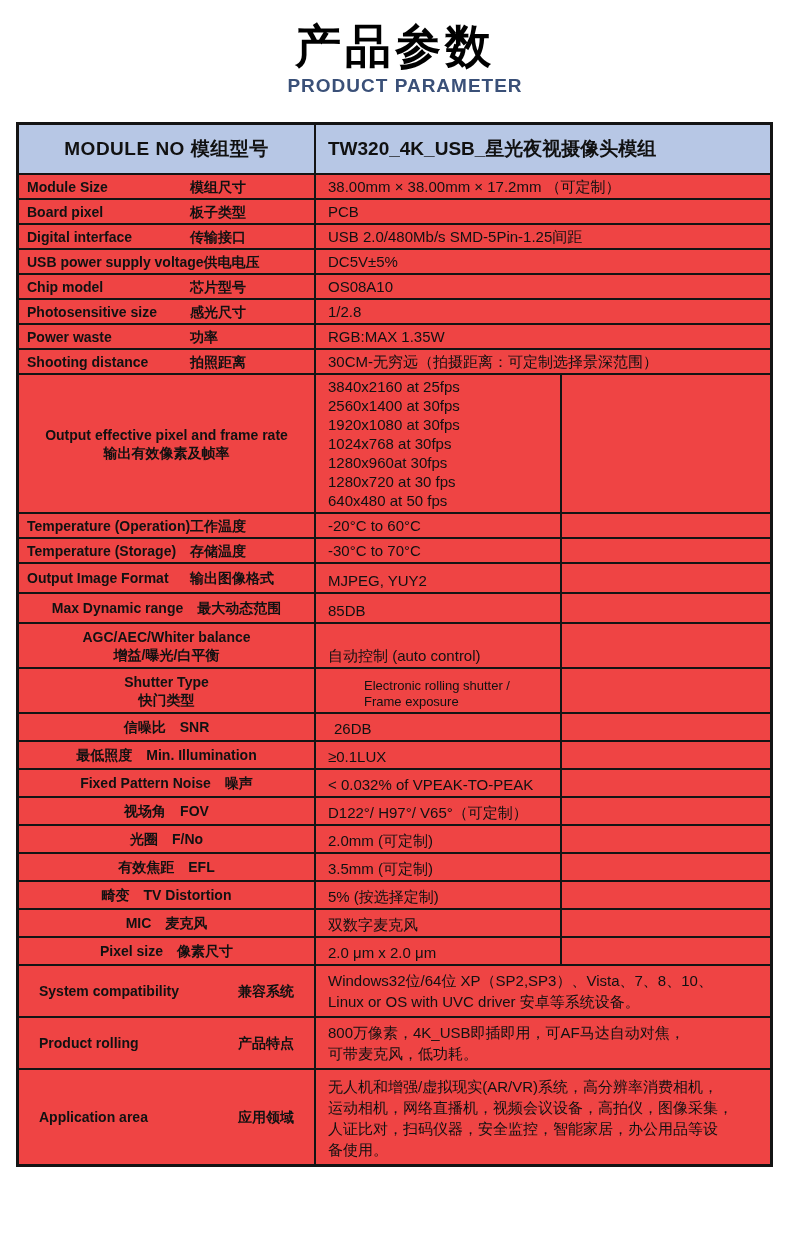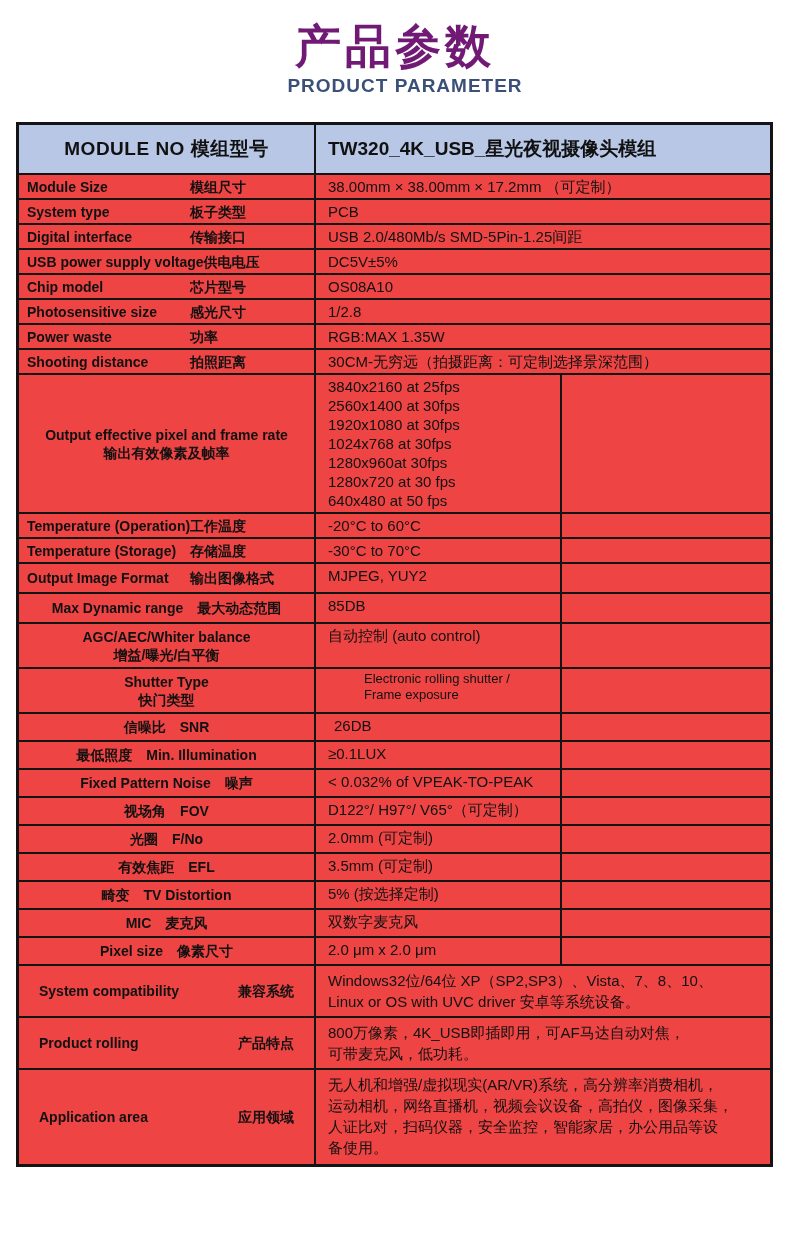--- a/index.html
+++ b/index.html
@@ -8,21 +8,21 @@
     width: 790px;
     height: 1244px;
     font-family: "Liberation Sans", "DejaVu Sans", sans-serif;
     color: #111;
     position: relative;
   }
   .title-block { text-align: center; padding-top: 20px; }
   .title-zh {
     font-size: 46px;
     font-weight: 700;
-    color: #701a75;
+    color: #000000;
     letter-spacing: 4px;
     line-height: 1.15;
   }
   .title-en {
     font-size: 19px;
     font-weight: 700;
     color: #3a5078;
     letter-spacing: 1px;
     margin-top: 2px;
     padding-left: 20px;
@@ -58,21 +58,21 @@
     width: 297px;
     border-right: 2px solid #141414;
     display: flex; align-items: center;
     font-weight: 700; font-size: 14px;
     padding-left: 8px;
     line-height: 18px;
   }
   .lbl .l1 { display: inline-block; min-width: 163px; }
   .val {
     flex: 1;
-    display: flex; flex-direction: column; justify-content: flex-start;
+    display: flex; flex-direction: column; justify-content: flex-end;
     padding: 2px 16px 2px 12px;
     font-size: 15px; font-weight: 400;
     line-height: 19px;
   }
   .extra { display: none; width: 210px; border-left: 2px solid #141414; }
 
   
   #rows .t-row:nth-child(n+9):nth-child(-n+24) .extra { display: block; }
 
   
@@ -134,21 +134,21 @@
       <span class="l1">Module Size</span>
       <span class="l2">模组尺寸</span>
     </div>
     <div class="cell val">
           <div class="vline">38.00mm × 38.00mm × 17.2mm （可定制）</div>
         </div>
 
   </div>
       <div class="t-row">
     <div class="cell lbl">
-      <span class="l1">System type</span>
+      <span class="l1">Board pixel</span>
       <span class="l2">板子类型</span>
     </div>
     <div class="cell val">
           <div class="vline">PCB</div>
         </div>
 
   </div>
       <div class="t-row">
     <div class="cell lbl">
       <span class="l1">Digital interface</span>

